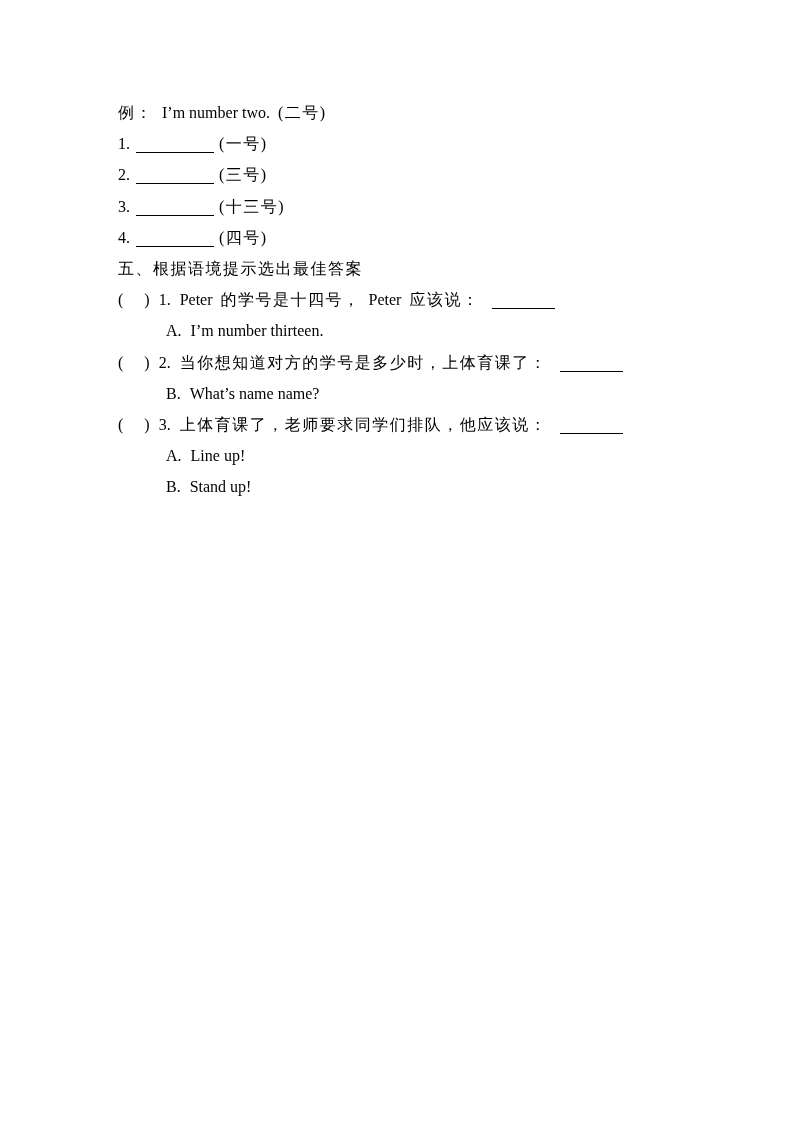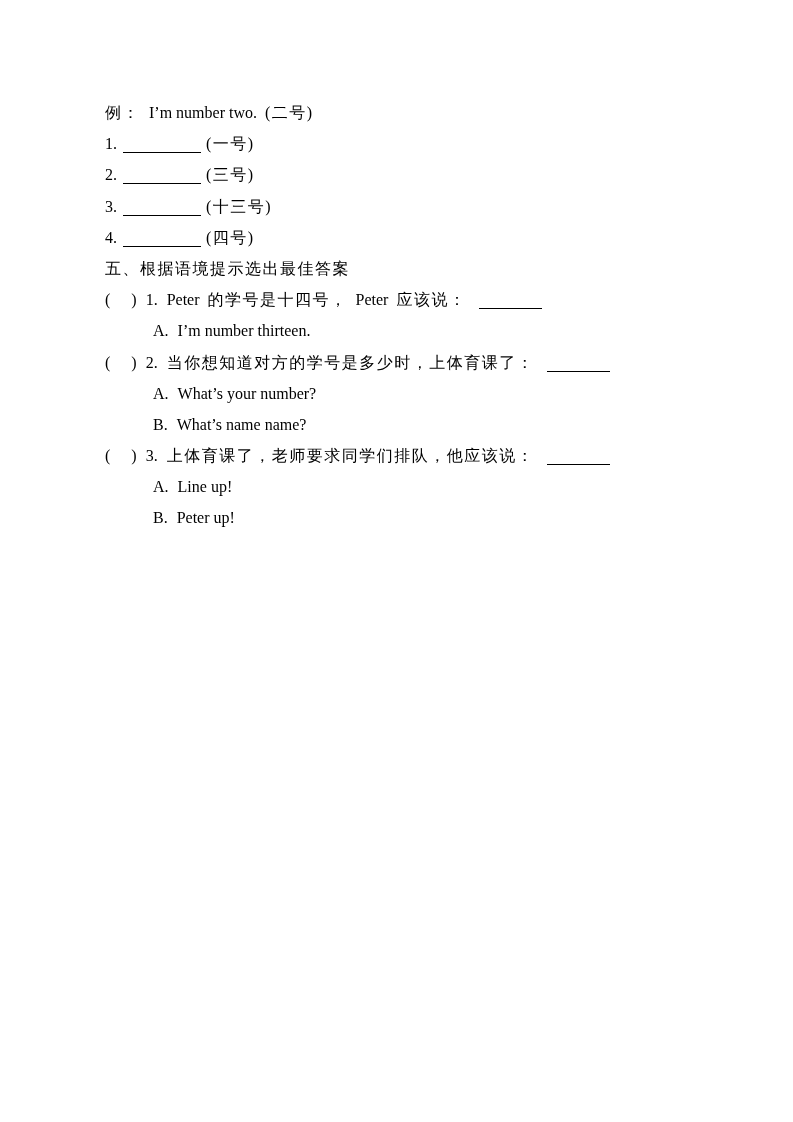--- a/index.html
+++ b/index.html
@@ -12,21 +12,21 @@
     width: 793px;
     height: 1122px;
     background: #ffffff;
     overflow: hidden;
     font-family: "Liberation Serif", "DejaVu Serif", serif;
     font-size: 16px;
     color: #000000;
   }
   .content {
     position: absolute;
-    left: 105px;
+    left: 118px;
     top: 97px;
     right: 40px;
   }
   .line {
     height: 31.2px;
     line-height: 31.2px;
     white-space: nowrap;
   }
   .opt {
     padding-left: 48px;
@@ -115,39 +115,35 @@
 
     <div class="line">
       <span>(</span>
       <span class="br-gap"></span>
       <span>)</span>
       <span class="sp">2.</span>
       <span class="cn sp">当你想知道对方的学号是多少时，上体育课了：</span>
       <span class="blank blank-short"></span>
     </div>
     <div class="line opt">
-      <span>A.</span>
-      <span class="sp">What’s your number?</span>
-    </div>
-    <div class="line opt">
       <span>B.</span>
       <span class="sp">What’s name name?</span>
     </div>
 
     <div class="line">
       <span>(</span>
       <span class="br-gap"></span>
       <span>)</span>
       <span class="sp">3.</span>
       <span class="cn sp">上体育课了，老师要求同学们排队，他应该说：</span>
       <span class="blank blank-short"></span>
     </div>
     <div class="line opt">
       <span>A.</span>
       <span class="sp">Line up!</span>
     </div>
     <div class="line opt">
       <span>B.</span>
-      <span class="sp">Peter up!</span>
+      <span class="sp">Stand up!</span>
     </div>
 
   </div>
 </div>
 
 </body></html>

